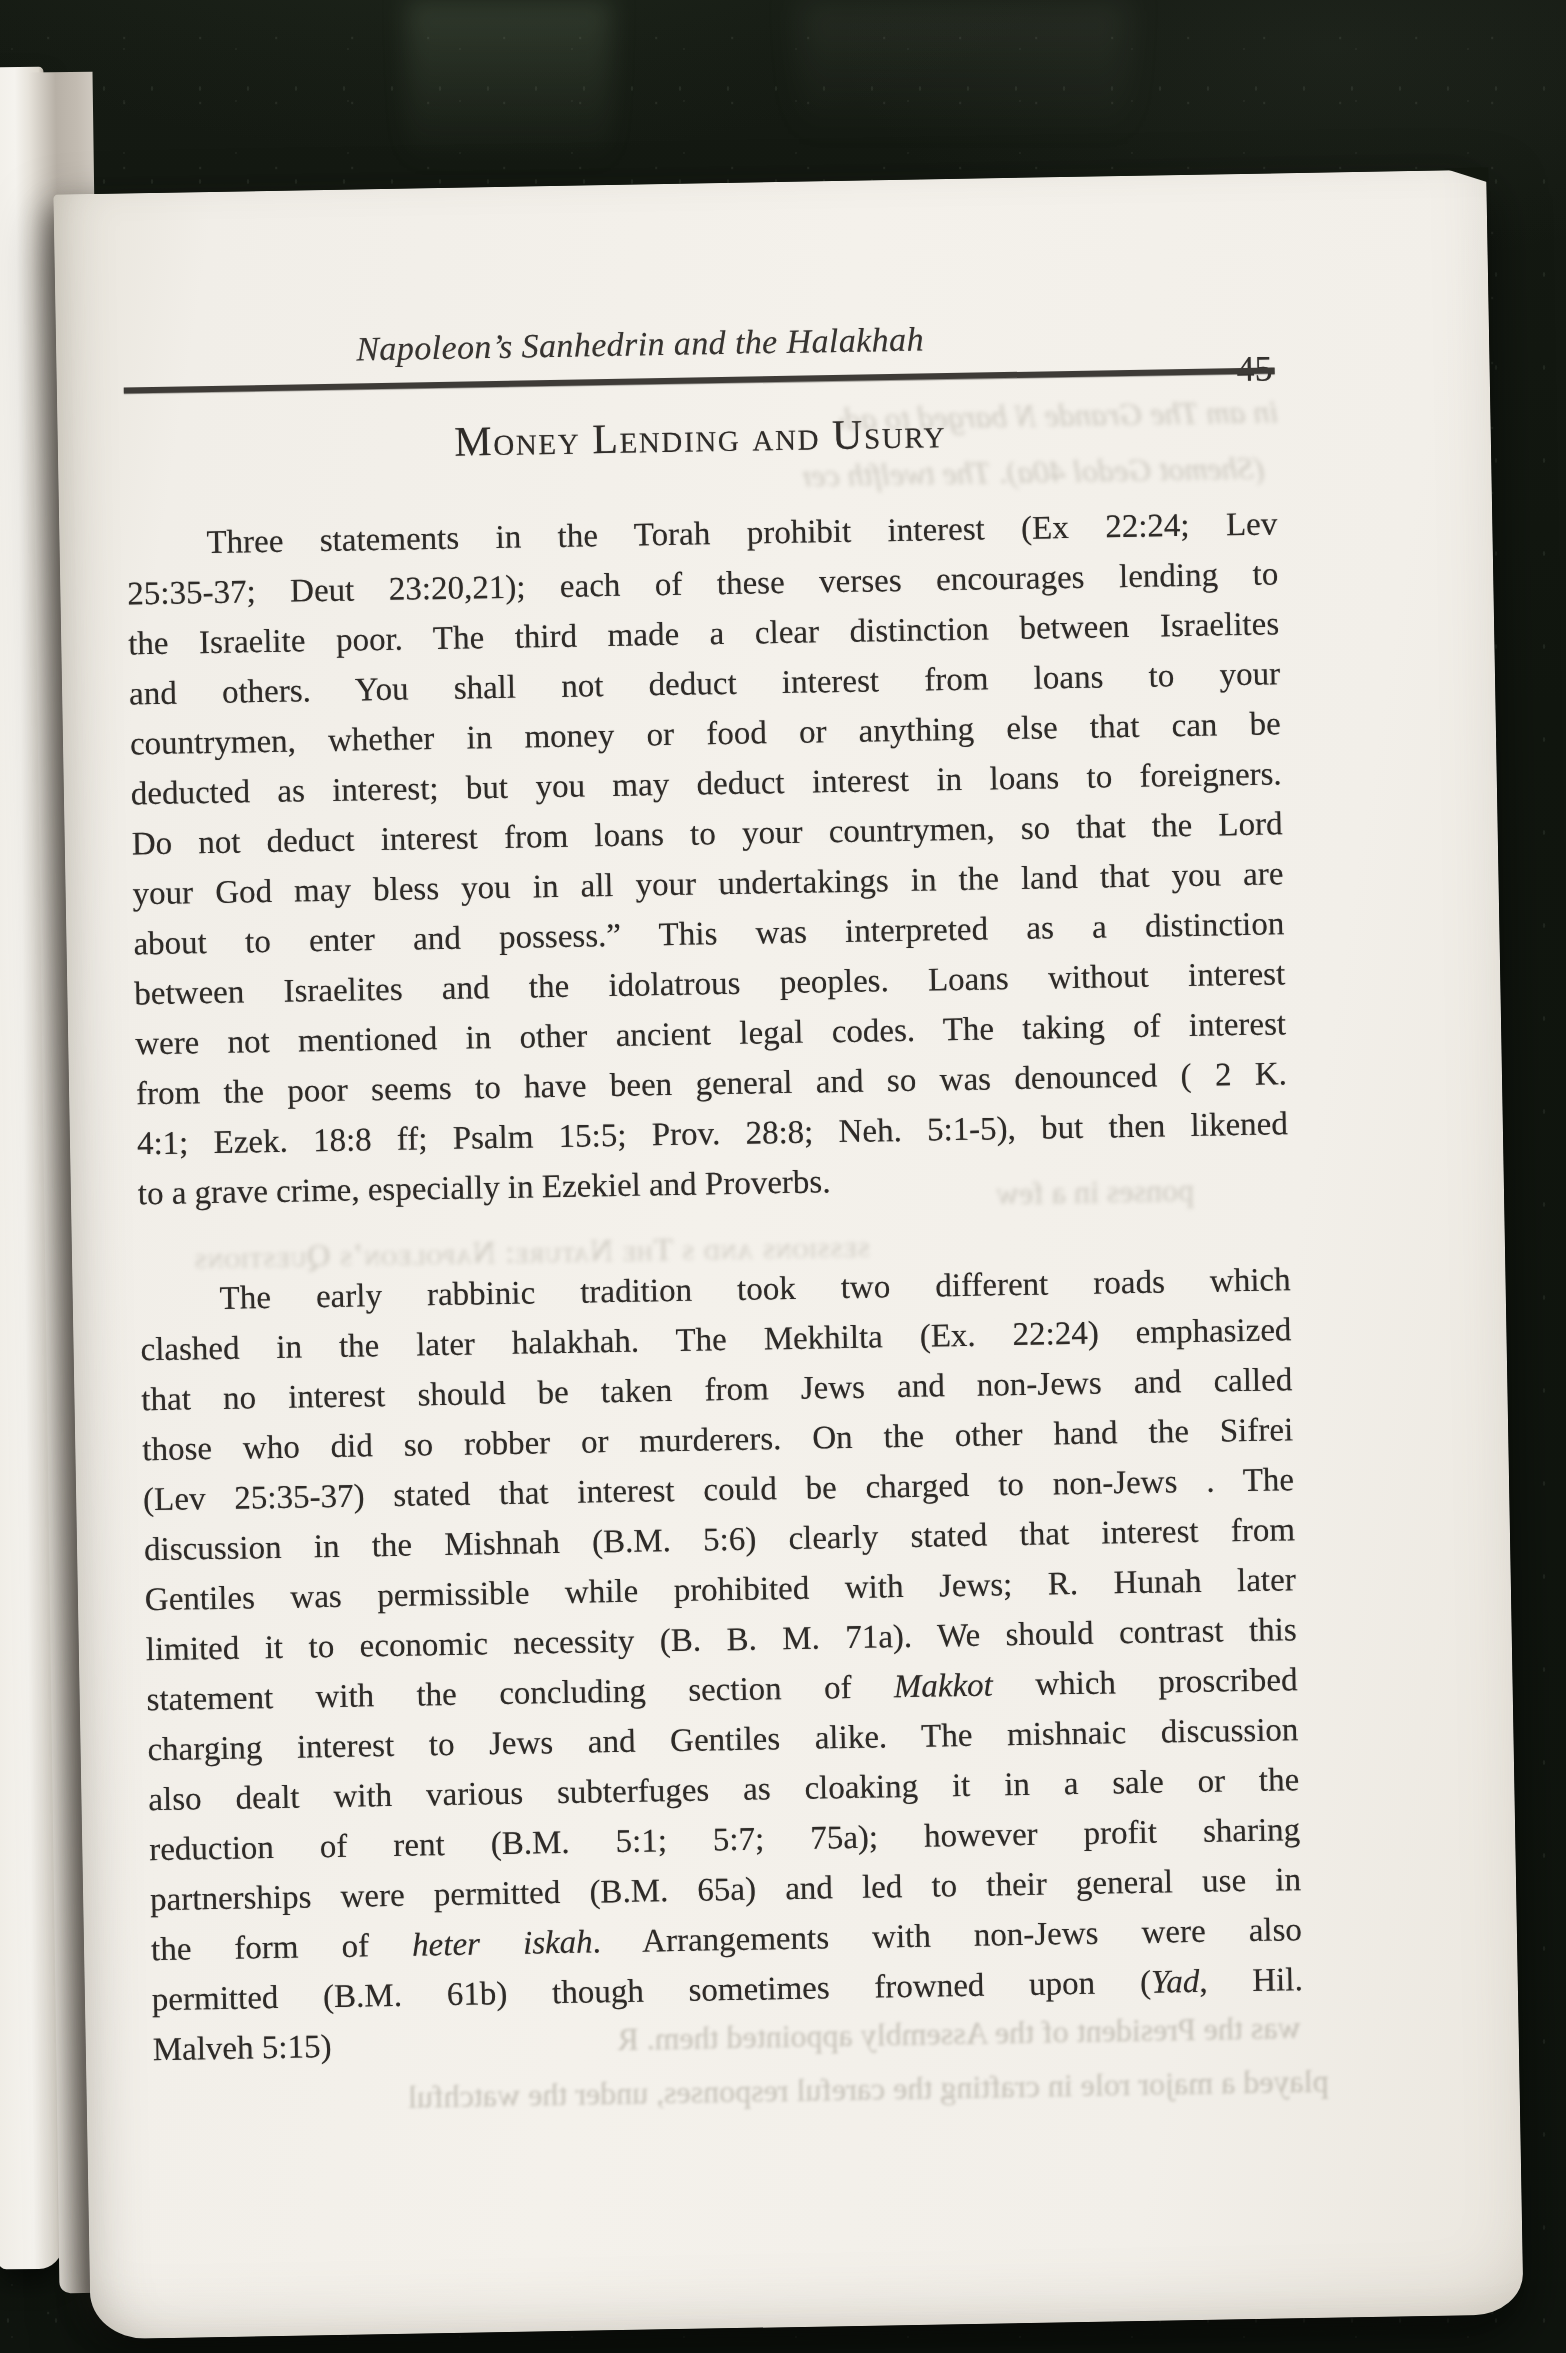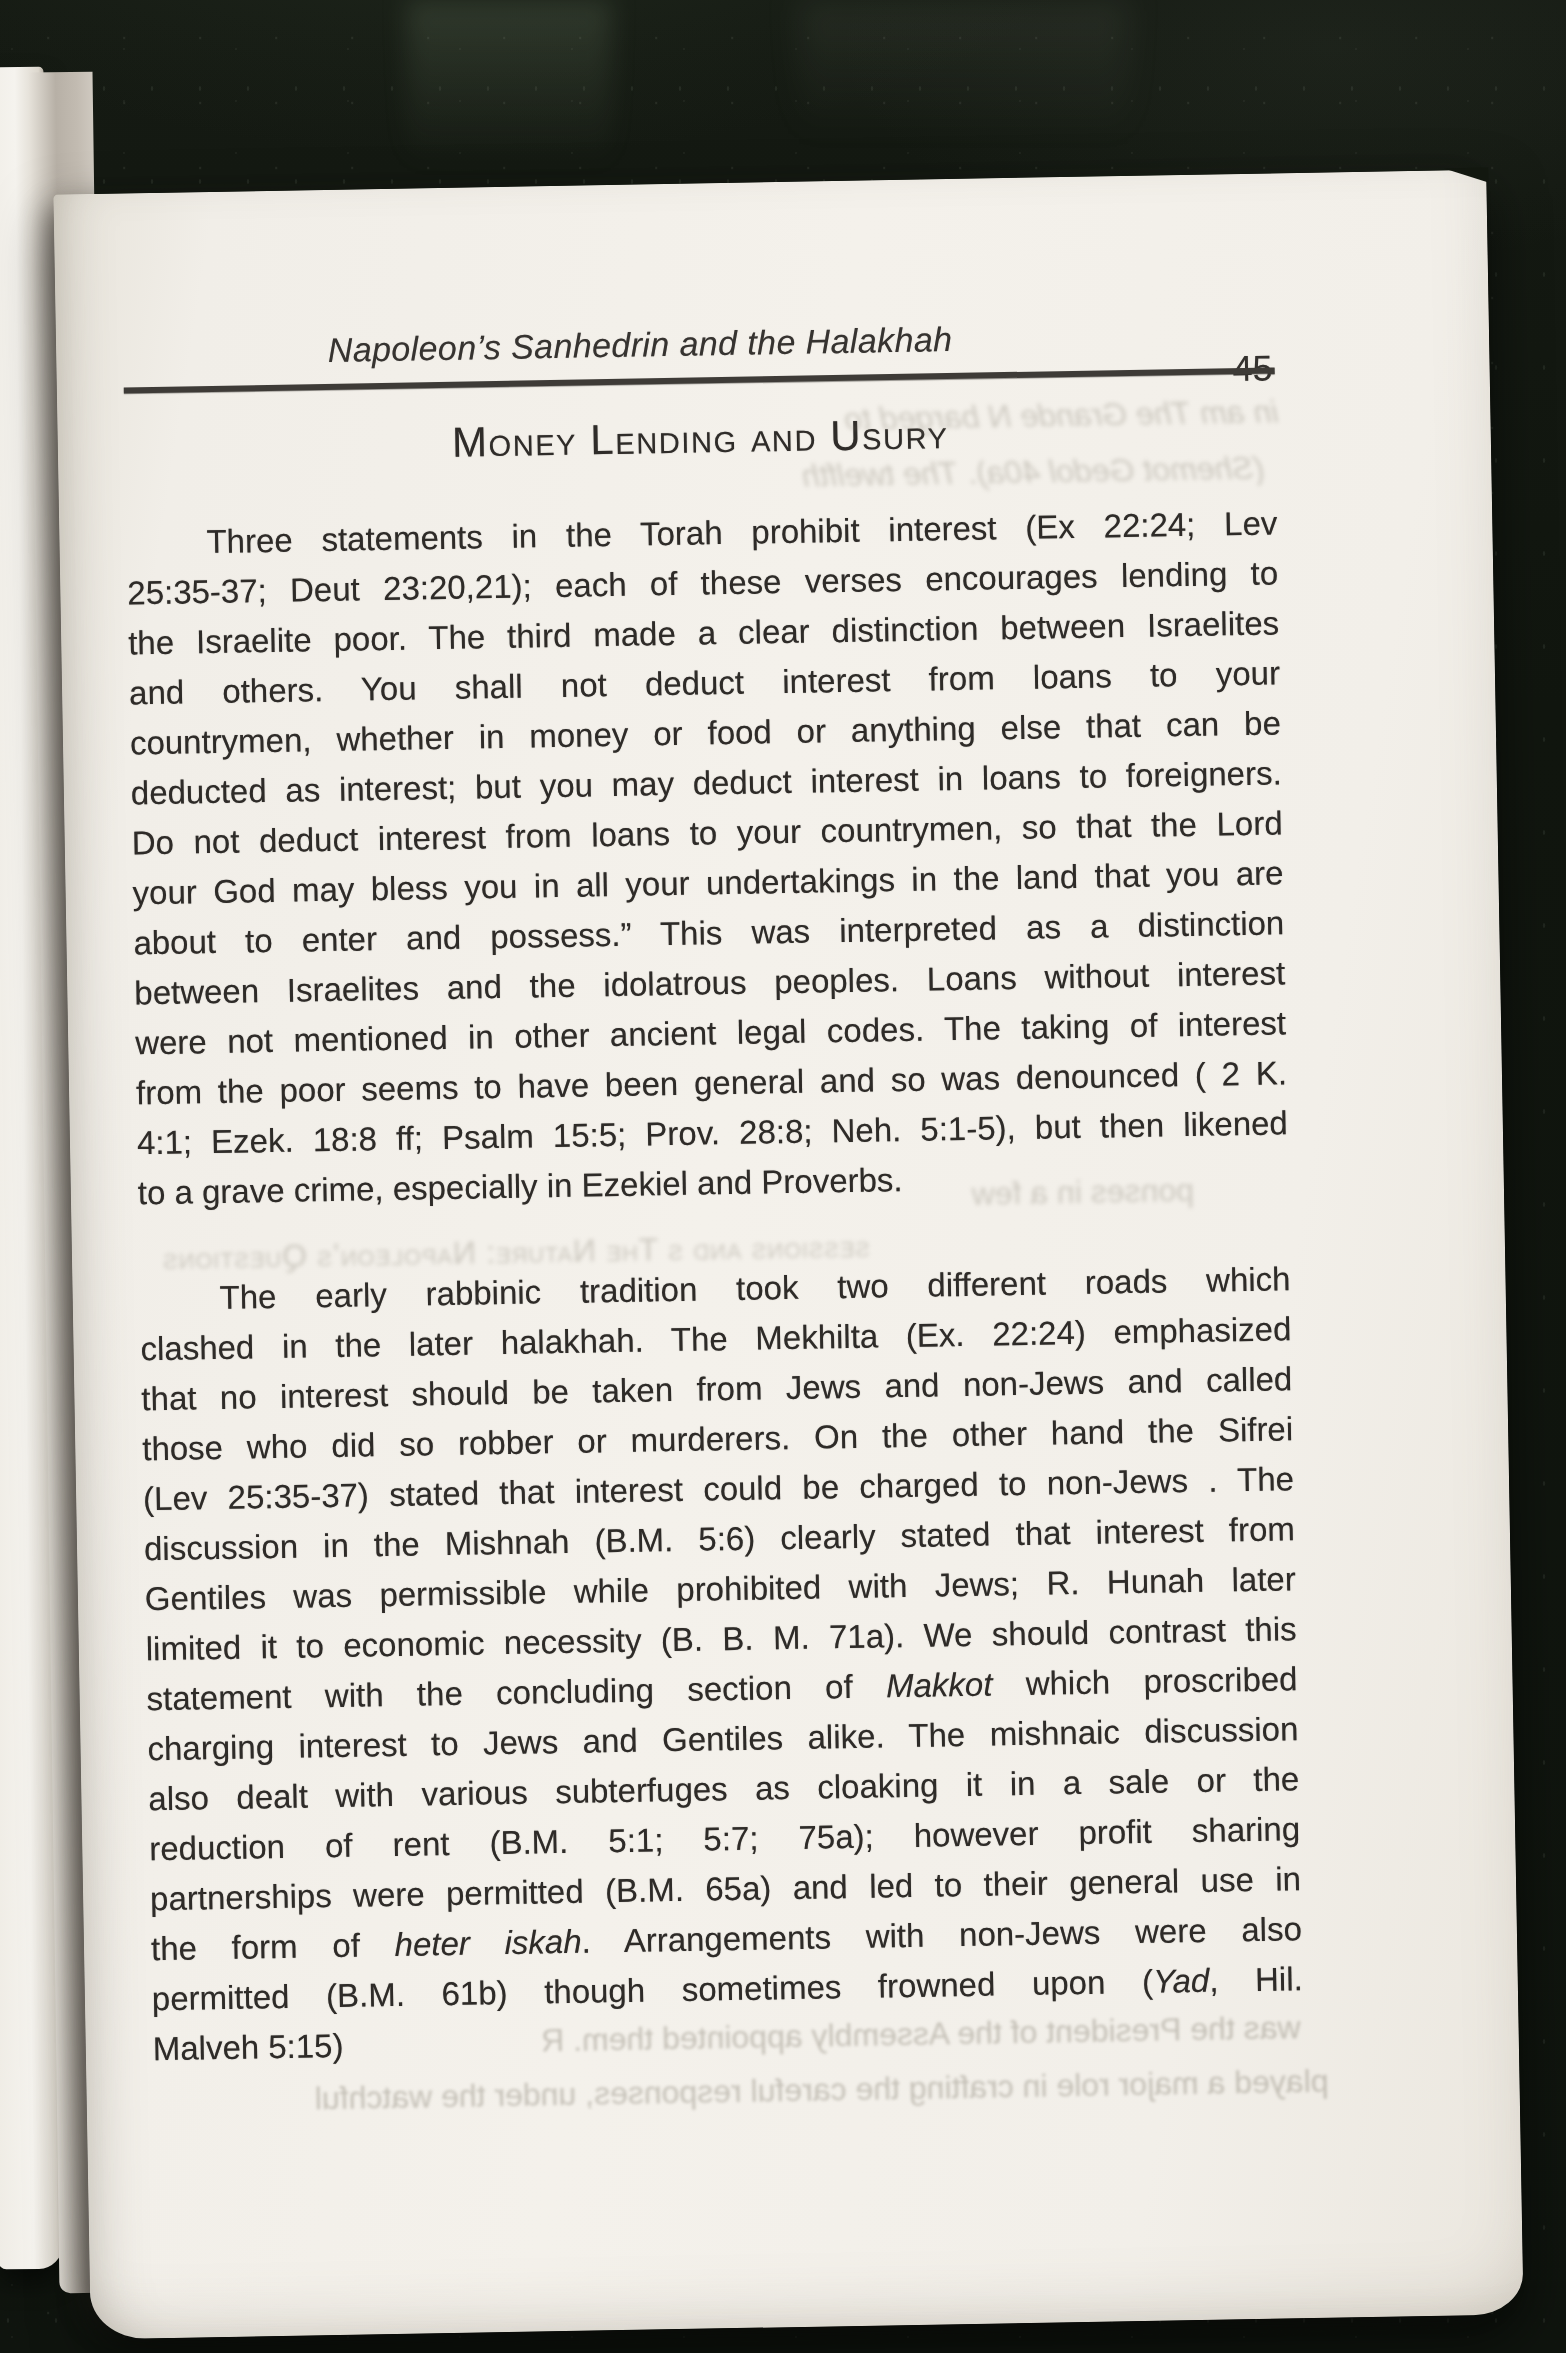--- a/index.html
+++ b/index.html
@@ -5,21 +5,21 @@
   html,body { margin:0; padding:0; background:#0b0f0b; }
   * { box-sizing:border-box; }
 
   .stage {
     position:relative; width:1566px; height:2354px;
     overflow:hidden;
     background:
       radial-gradient(940px 392px at 30% -5%, rgba(60,75,55,0.25), transparent 70%),
       radial-gradient(705px 313px at 85% 2%, rgba(90,100,85,0.12), transparent 70%),
       linear-gradient(180deg, #151a13 0%, #11160f 30%, #0f140e 100%);
-    font-family:Liberation Sans, sans-serif;
+    font-family:Liberation Serif, serif;
   }
 
   
   .speckles {
     position:absolute; inset:0;
     background-image:
       radial-gradient(rgba(220,230,210,0.14) 0.8px, transparent 1.4px),
       radial-gradient(rgba(190,205,185,0.09) 0.8px, transparent 1.6px),
       radial-gradient(rgba(235,240,225,0.07) 0.9px, transparent 1.7px);
     background-size: 76px 65px, 48px 93px, 112px 52px;

